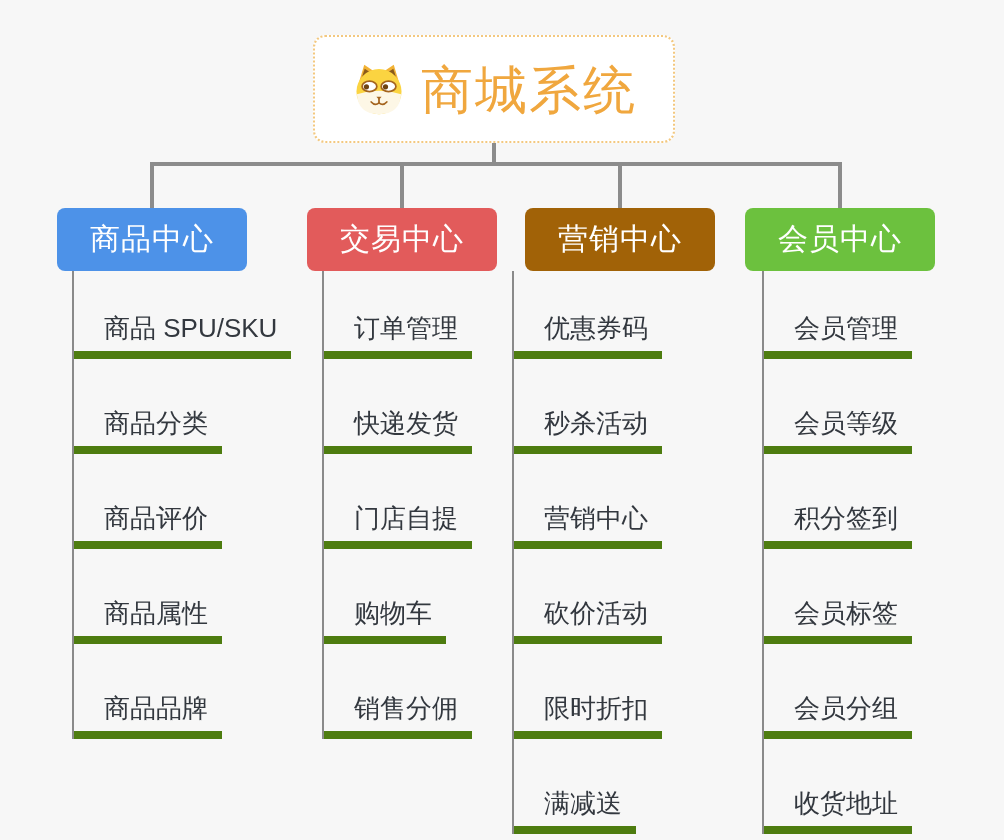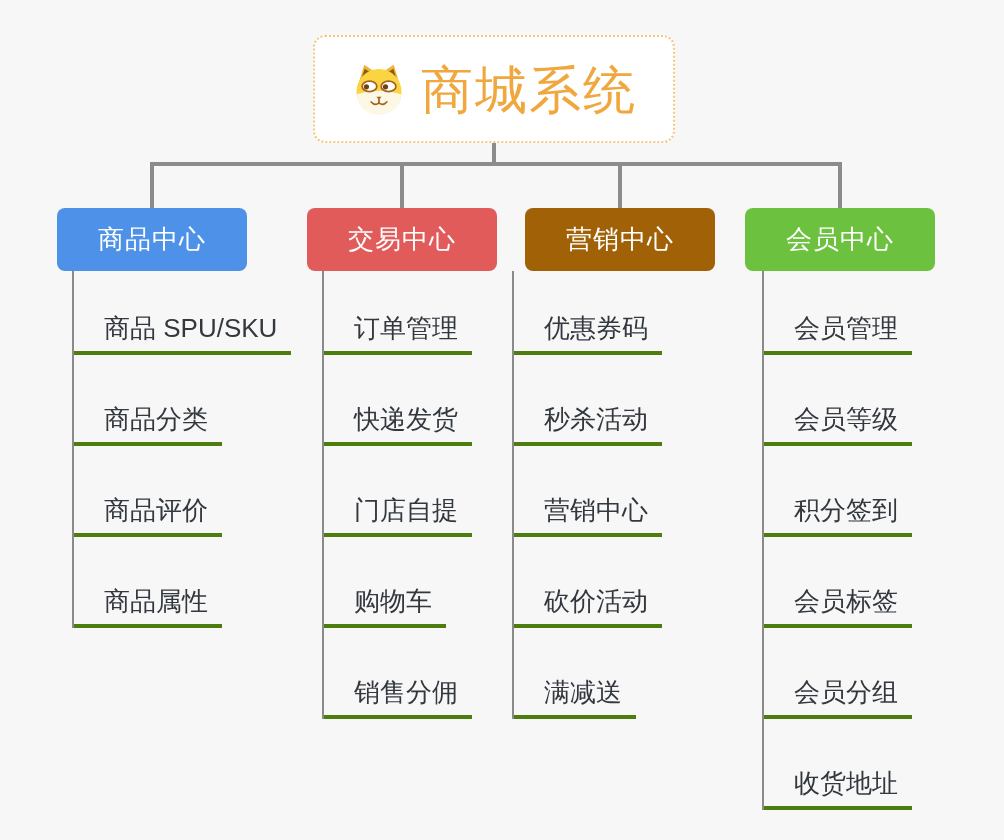--- a/index.html
+++ b/index.html
@@ -51,21 +51,21 @@
   
   .branch-header {
     position: absolute;
     top: 208px;
     width: 190px; height: 63px;
     border-radius: 8px;
     display: flex;
     align-items: center;
     justify-content: center;
     color: #ffffff;
-    font-size: 26px;
+    font-size: 30px;
     letter-spacing: 1px;
     cursor: default;
   }
   .branch-header.h1 { left: 57px; }
   .branch-header.h2 { left: 307px; }
   .branch-header.h3 { left: 525px; }
   .branch-header.h4 { left: 745px; }
 
   
   .branch-col {
@@ -76,21 +76,21 @@
   .branch-col.c1 { left: 72px; }
   .branch-col.c2 { left: 322px; }
   .branch-col.c3 { left: 512px; }
   .branch-col.c4 { left: 762px; }
 
   .leaf {
     width: max-content;
     box-sizing: border-box;
     margin-top: 47px;
     padding: 0 14px 6px 30px;
-    border-bottom: 4px solid #4d7c0f;
+    border-bottom: 8px solid #4d7c0f;
     font-size: 26px;
     line-height: 34px;
     color: #33383f;
     white-space: nowrap;
   }
   .leaf:first-child { margin-top: 40px; }
 </style>
 </head>
 <body>
 
@@ -125,35 +125,37 @@
   <div class="branch-header h1" style="background: rgb(77, 146, 232);">商品中心</div>
   <div class="branch-header h2" style="background: rgb(226, 91, 91);">交易中心</div>
   <div class="branch-header h3" style="background: #a16207;">营销中心</div>
   <div class="branch-header h4" style="background: rgb(108, 193, 62);">会员中心</div>
 
   <div class="branch-col c1">
     <div class="leaf">商品 SPU/SKU</div>
     <div class="leaf">商品分类</div>
     <div class="leaf">商品评价</div>
     <div class="leaf">商品属性</div>
+    <div class="leaf">商品品牌</div>
   </div>
 
   <div class="branch-col c2">
     <div class="leaf">订单管理</div>
     <div class="leaf">快递发货</div>
     <div class="leaf">门店自提</div>
     <div class="leaf">购物车</div>
     <div class="leaf">销售分佣</div>
   </div>
 
   <div class="branch-col c3">
     <div class="leaf">优惠券码</div>
     <div class="leaf">秒杀活动</div>
     <div class="leaf">营销中心</div>
     <div class="leaf">砍价活动</div>
+    <div class="leaf">限时折扣</div>
     <div class="leaf">满减送</div>
   </div>
 
   <div class="branch-col c4">
     <div class="leaf">会员管理</div>
     <div class="leaf">会员等级</div>
     <div class="leaf">积分签到</div>
     <div class="leaf">会员标签</div>
     <div class="leaf">会员分组</div>
     <div class="leaf">收货地址</div>

